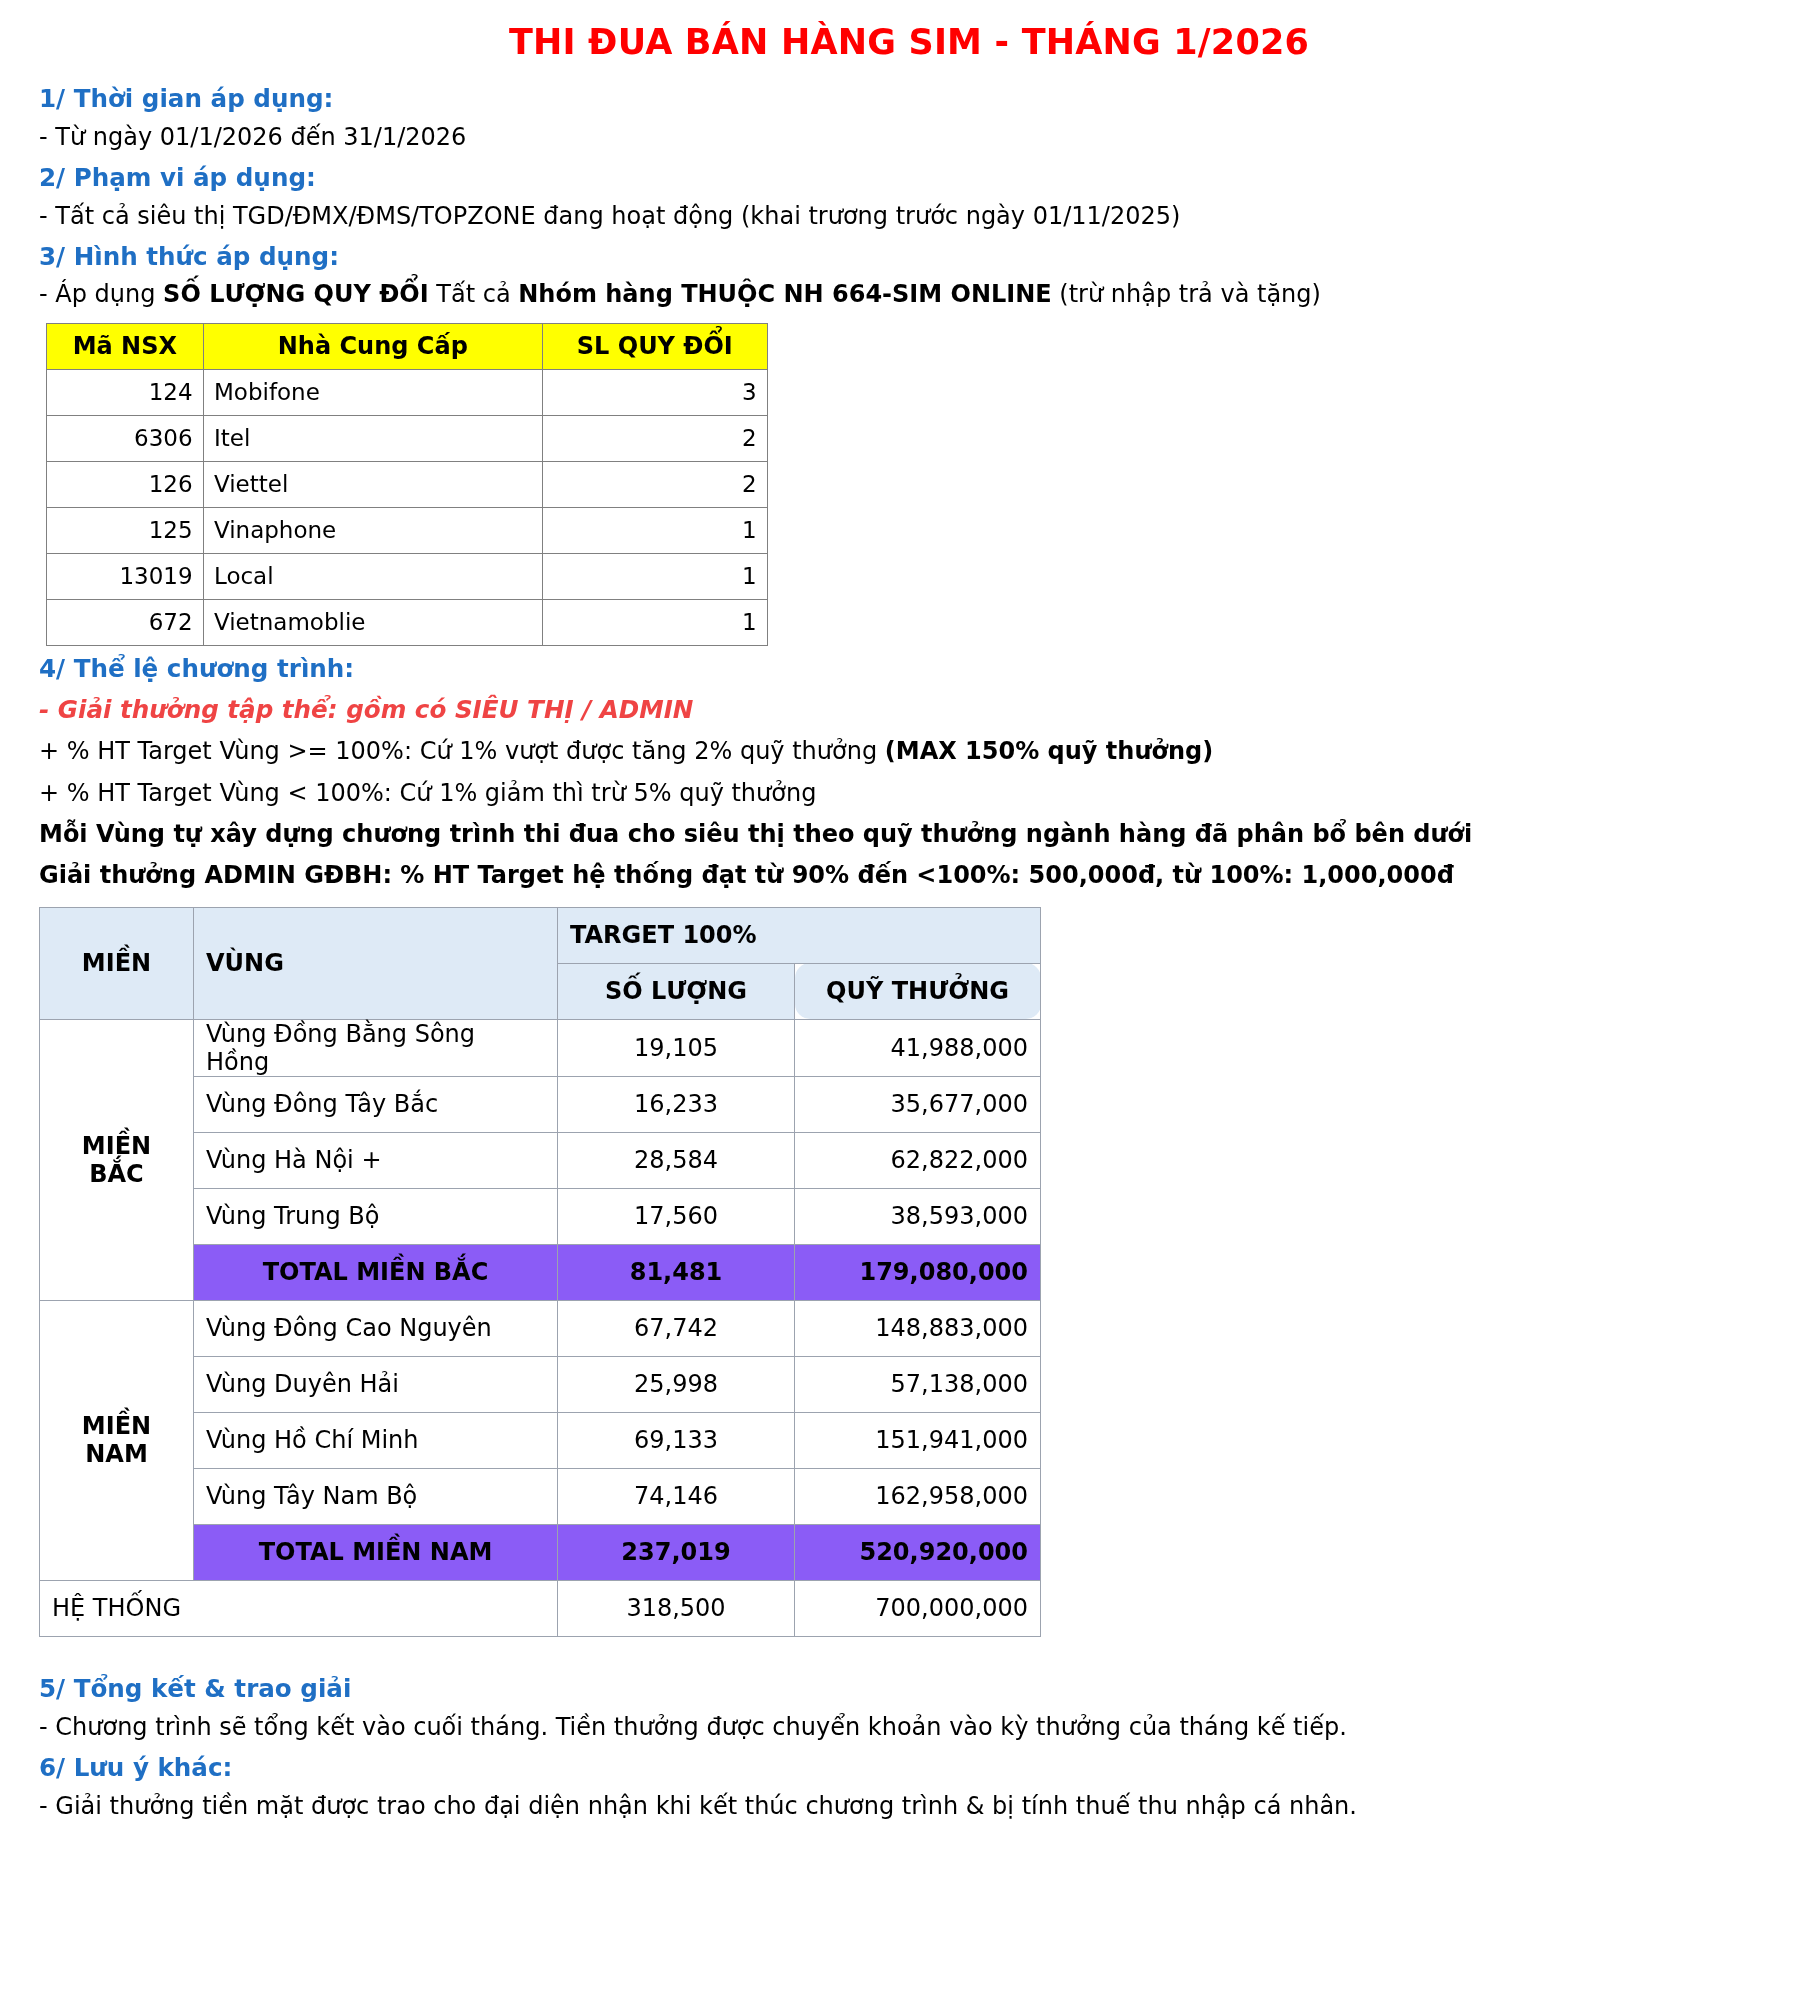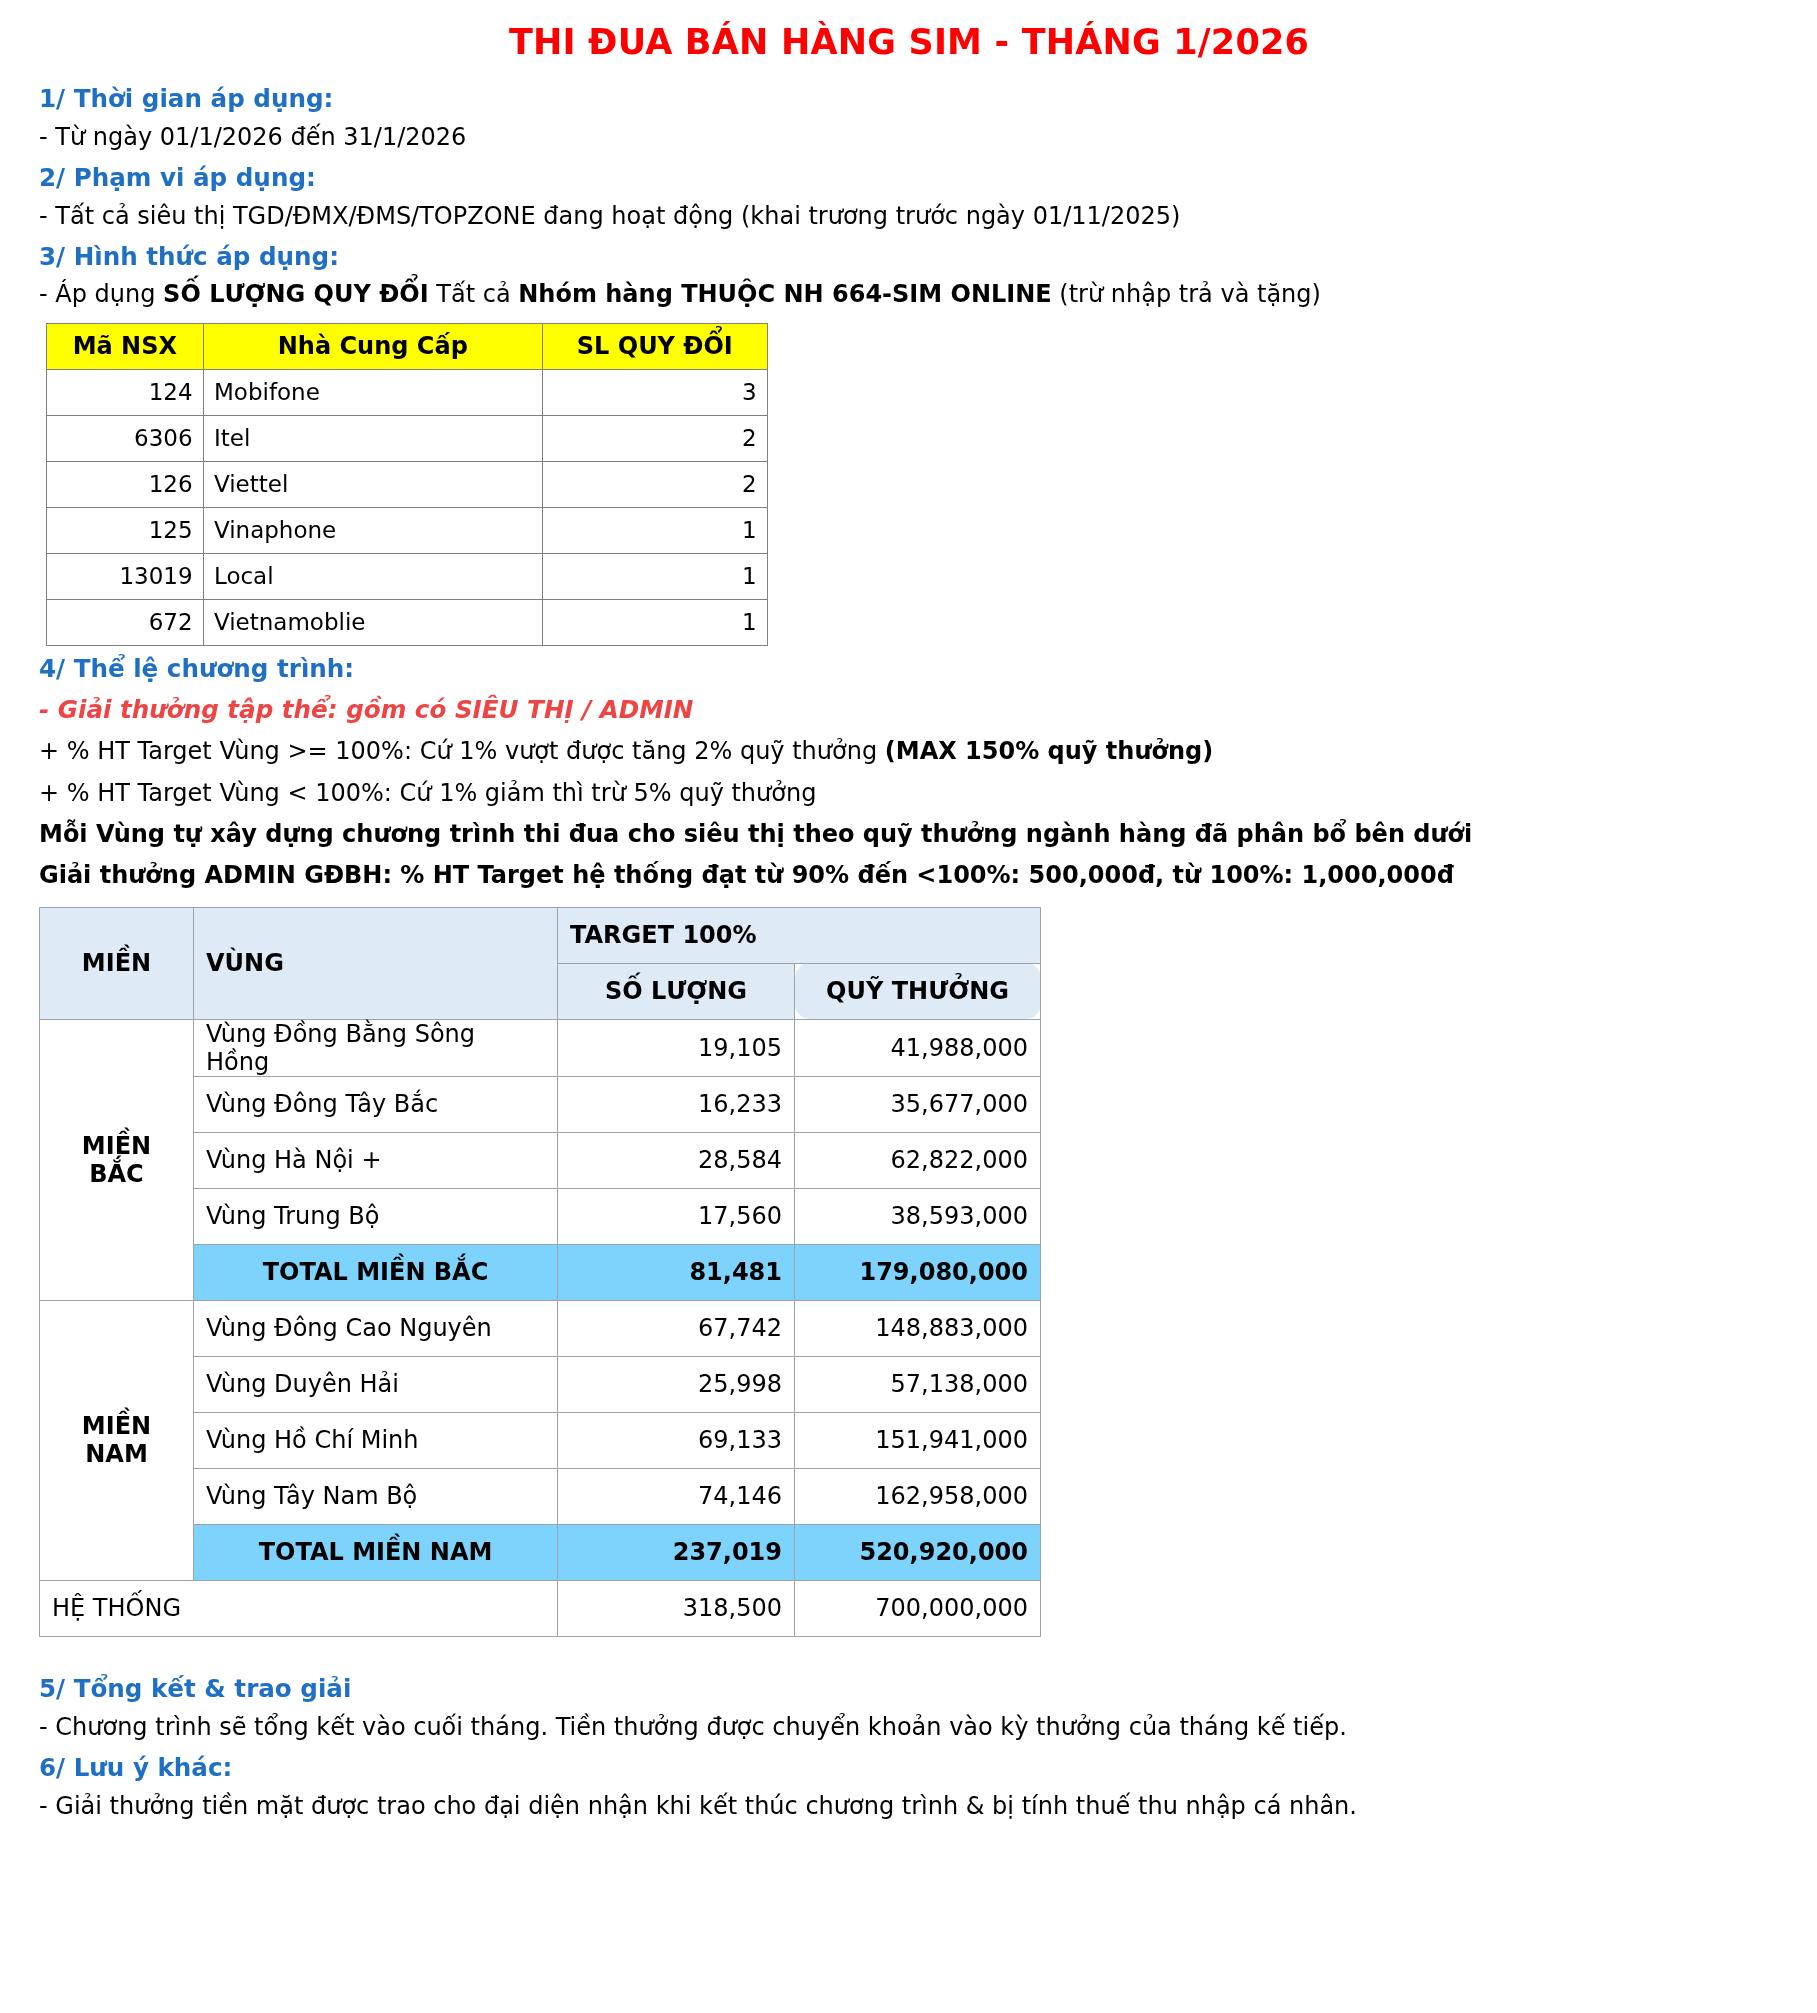--- a/index.html
+++ b/index.html
@@ -81,24 +81,24 @@
     padding: 0 12px;
     height: 56px;
   }
   table.t2 thead th {
     background: #DEEAF6;
     font-weight: bold;
     text-align: center;
   }
   table.t2 .c-mien  { width: 154px; text-align: center; font-weight: bold; }
   table.t2 .c-vung  { width: 364px; text-align: left; }
-  table.t2 .c-sl    { width: 237px; text-align: right; }
+  table.t2 .c-sl    { width: 237px; text-align: center; }
   table.t2 .c-qt    { width: 246px; text-align: right; }
   table.t2 tr.total td {
-    background: #7dd3fc;
+    background: #8b5cf6;
     font-weight: bold;
   }
   table.t2 tr.total td.c-vung { text-align: center; }
   table.t2 tr.system td {
     font-weight: normal;
   }
   table.t2 tr.system td.sys-label {
     text-align: left;
     padding-left: 12px;
   }

